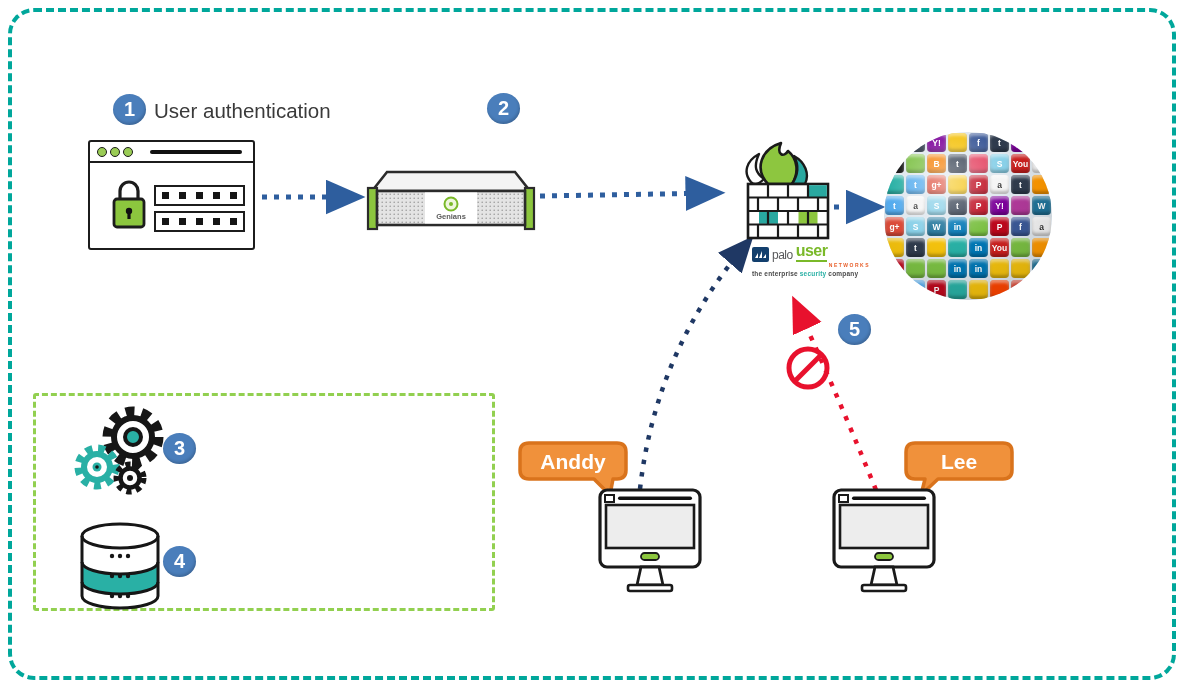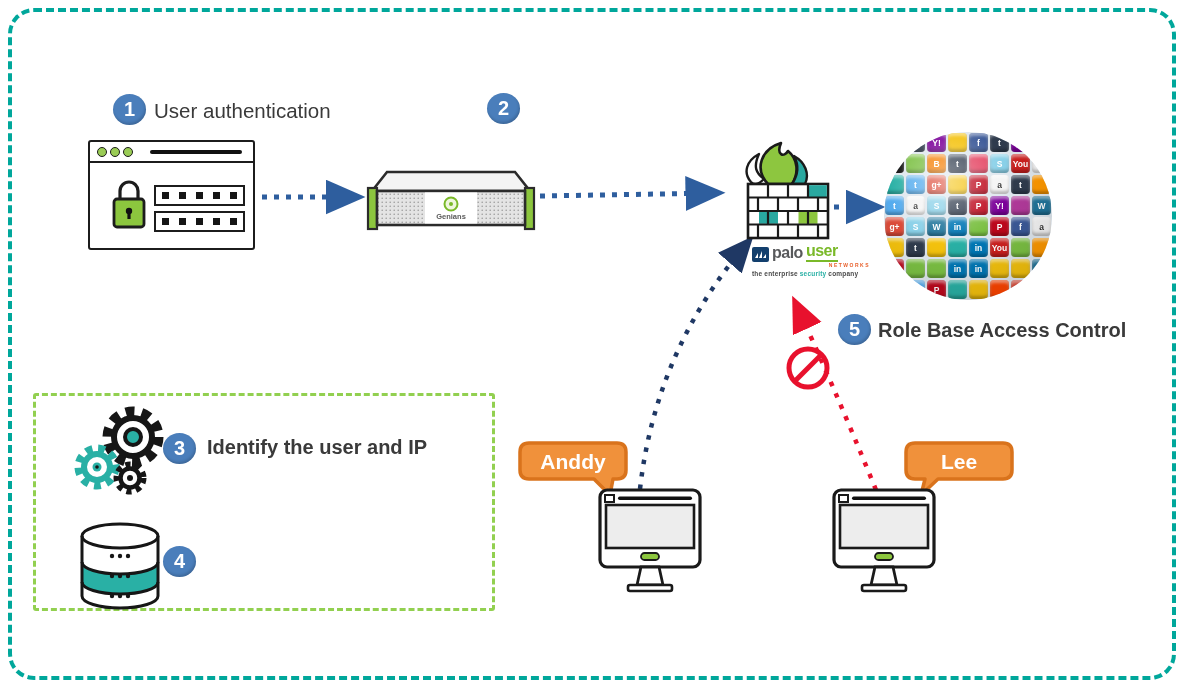--- a/index.html
+++ b/index.html
@@ -31,21 +31,21 @@
   .pwdots { width:75px; height:7px;
             background:repeating-linear-gradient(90deg,#151515 0 7px,transparent 7px 17px); }
 
   
   .groupbox { position:absolute; left:33px; top:393px; width:462px; height:218px;
               border:3px dashed #92D050; border-radius:3px; background:#fff; }
 
   
   .palogo { position:absolute; left:752px; top:242px; width:118px; }
   .palogo .row { display:flex; align-items:flex-end; gap:3px; }
-  .palogo .palo { font-weight:700; font-size:16px; color:#58595B; letter-spacing:-0.5px;text-align:center; }
+  .palogo .palo { font-weight:400; font-size:12px; color:#58595B; letter-spacing:-0.5px;text-align:center; }
   .palogo .alto { font-weight:700; font-size:16px; color:#7AB929; letter-spacing:-0.5px; border-bottom:2px solid #7AB929; }
   .palogo .networks { text-align:right; font-size:5px; font-weight:700; color:#E8602C; letter-spacing:1.5px; margin-top:0px; }
   .palogo .tagline { margin-top:2px; font-size:6.5px; font-weight:700; color:#4a4a4a; letter-spacing:.2px; }
 
   
   .globe { position:absolute; left:884px; top:132px; width:168px; height:168px;
            border-radius:50%; overflow:hidden; background:#dfe7ee; }
   .globe-grid { position:absolute; inset:0; display:grid;
                 grid-template-columns:repeat(8,19px); grid-auto-rows:19px; gap:2px; padding:1px; }
   .tile { border-radius:4px; color:#fff; font-size:8.5px; font-weight:700;
@@ -243,21 +243,20 @@
         <div class="tile" style="background: rgb(255, 69, 0);"></div>
         <div class="tile" style="background: rgb(221, 75, 57);">g+</div>
         <div class="tile" style="background: rgb(244, 244, 244); color: rgb(51, 51, 51);">a</div>
       </div>
     <div class="shade"></div>
   </div>
 
   <div class="badge" style="left:838px; top:314px;">
     <span>5</span>
   </div>
-  <div class="steplabel w600" style="left:878px; top:319px; font-size:20px;">Role Base Access Control</div>
 
   <div class="groupbox"></div>
 
   <svg class="abs" style="left:58px; top:405px;" width="115" height="100" viewBox="0 0 115 100">
     <g>
       <circle cx="75" cy="32" r="25" fill="none" stroke="#161616" stroke-width="11" stroke-dasharray="8.6 7.1"></circle>
       <circle cx="75" cy="32" r="19" fill="#ffffff" stroke="#161616" stroke-width="6"></circle>
       <circle cx="75" cy="32" r="8" fill="#29B0A5" stroke="#161616" stroke-width="4"></circle>
     </g>
     <g>
@@ -269,21 +268,20 @@
     <g>
       <circle cx="72" cy="73" r="13" fill="none" stroke="#161616" stroke-width="7" stroke-dasharray="5 4.4"></circle>
       <circle cx="72" cy="73" r="9.5" fill="#ffffff" stroke="#161616" stroke-width="4.5"></circle>
       <circle cx="72" cy="73" r="3" fill="#161616"></circle>
     </g>
   </svg>
 
   <div class="badge" style="left:163px; top:433px;">
     <span>3</span>
   </div>
-  <div class="steplabel w600" style="left:207px; top:436px; font-size:20px;">Identify the user and IP</div>
 
   <svg class="abs" style="left:78px; top:520px;" width="84" height="92" viewBox="0 0 84 92">
     <path d="M4,16 V76 A38,12 0 0 0 80,76 V16" fill="#ffffff" stroke="none"></path>
     <path d="M4,42 A38,12 0 0 0 80,42 L80,62 A38,12 0 0 1 4,62 Z" fill="#29B0A5"></path>
     <ellipse cx="42" cy="16" rx="38" ry="12" fill="#ffffff" stroke="#161616" stroke-width="3"></ellipse>
     <path d="M4,16 V76" stroke="#161616" stroke-width="3" fill="none"></path>
     <path d="M80,16 V76" stroke="#161616" stroke-width="3" fill="none"></path>
     <path d="M4,76 A38,12 0 0 0 80,76" fill="none" stroke="#161616" stroke-width="3"></path>
     <path d="M4,42 A38,12 0 0 0 80,42" fill="none" stroke="#161616" stroke-width="3"></path>
     <path d="M4,62 A38,12 0 0 0 80,62" fill="none" stroke="#161616" stroke-width="3"></path>

